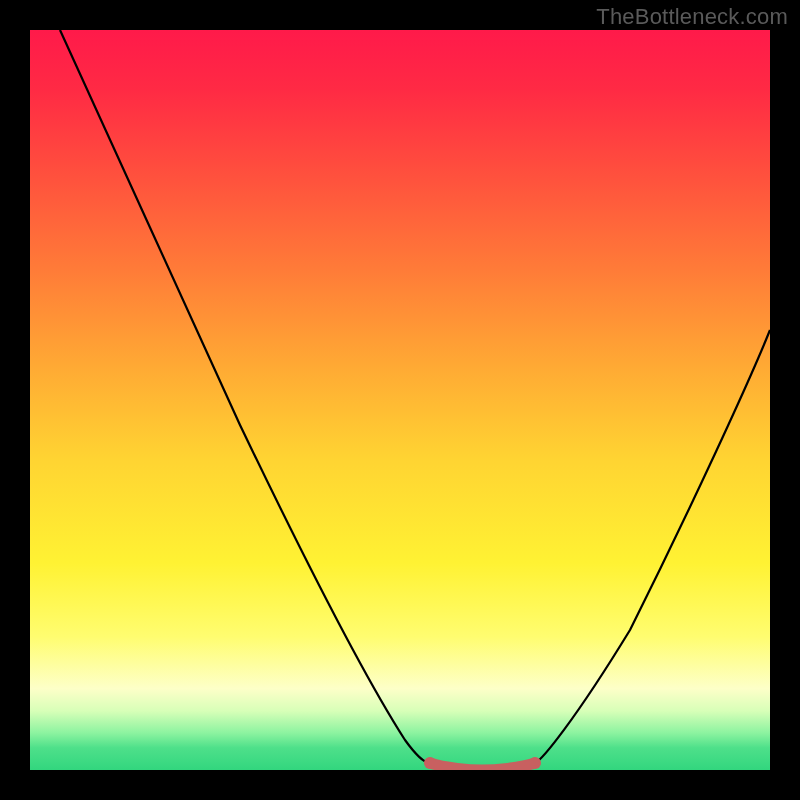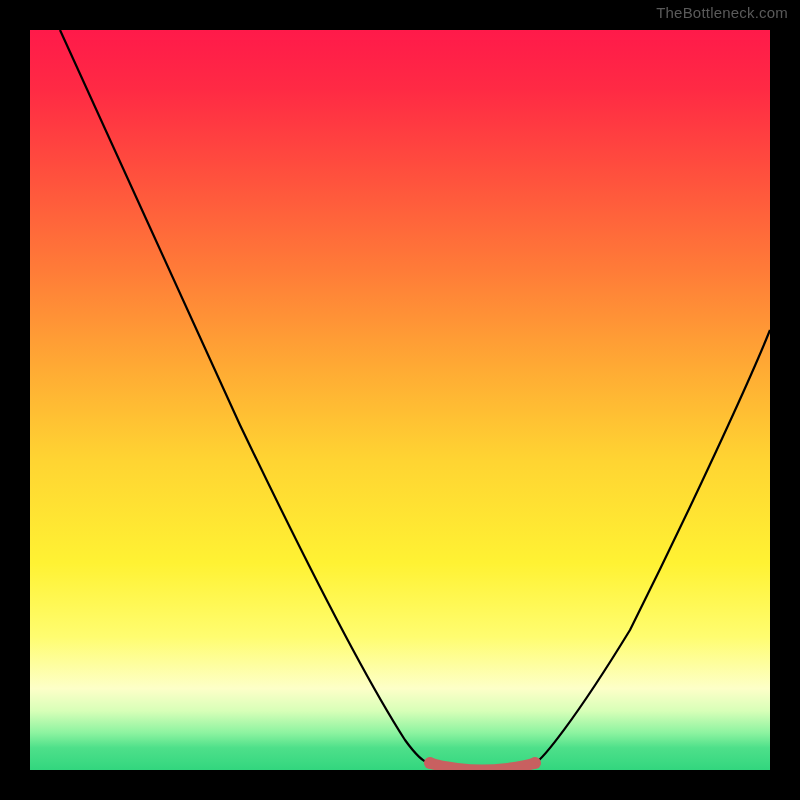--- a/index.html
+++ b/index.html
@@ -53,21 +53,21 @@
     left: 0;
     top: 0;
     width: 740px;
     height: 740px;
   }
   .watermark {
     position: absolute;
     top: 4px;
     right: 12px;
     font-family: Arial, Helvetica, sans-serif;
-    font-size: 15px;
+    font-size: 22px;
     color: #5a5a5a;
     font-weight: 500;
     letter-spacing: 0.2px;
   }
 </style>
 </head>
 <body>
 
 <div class="frame">
   <div class="plot-area">

